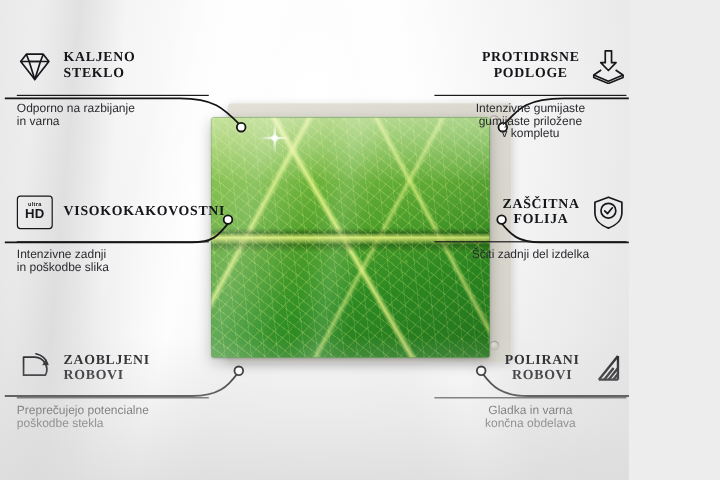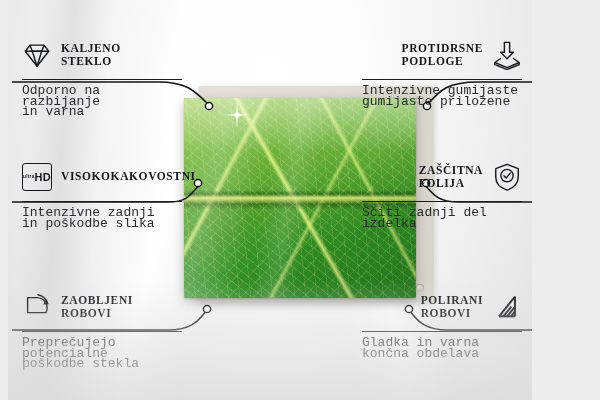--- a/index.html
+++ b/index.html
@@ -5,21 +5,20 @@
   html,body{margin:0;padding:0;}
   body{
     width:600px;height:400px;overflow:hidden;
     font-family:"Liberation Serif", serif;
     background:#ededed;
   }
   .stage{
     position:relative;width:524px;height:400px;overflow:hidden;
     background:
       radial-gradient(ellipse 60% 120% at 50% 20%, #ffffff 0%, #fbfbfb 32%, #f2f2f2 62%, #e8e8e8 88%, #e2e2e2 100%);
-    margin-left: 8px;
   }
   .stage:before{
     content:"";position:absolute;inset:0;
     background:
       linear-gradient(103deg, rgba(255,255,255,0) 24%, rgba(255,255,255,.85) 33%, rgba(255,255,255,0) 42%),
       linear-gradient(78deg, rgba(255,255,255,0) 58%, rgba(255,255,255,.75) 66%, rgba(255,255,255,0) 74%),
       linear-gradient(95deg, rgba(216,216,216,0) 6%, rgba(208,208,208,.5) 12%, rgba(216,216,216,0) 19%);
     pointer-events:none;
   }
   .stage:after{
@@ -104,38 +103,38 @@
     background:linear-gradient(to bottom, rgba(255,255,255,0), #ffffff 50%, rgba(255,255,255,0));}
   .sparkle-core{
     position:absolute;left:50%;top:50%;width:7px;height:7px;border-radius:50%;
     transform:translate(-50%,-50%);
     background:radial-gradient(circle,#fff 0 35%,rgba(255,255,255,0) 70%);
   }
 
   
   .feat{position:absolute;width:160px;}
   .feat.left{left:14px;text-align:left;}
-  .feat.right{right:10px;text-align:left;}
+  .feat.right{right:2px;text-align:center;}
   .feat .head{display:flex;align-items:center;gap:9px;min-height:38px;}
   .feat.right .head{flex-direction:row-reverse;}
   .feat .title{
     font-family:"Liberation Serif", serif;
     font-weight:bold;font-size:11.5px;line-height:13.5px;
     letter-spacing:.6px;color:#15161a;text-transform:uppercase;
   }
   .feat .rule{height:1px;background:#1a1a1a;margin-top:5px;}
   .feat .desc{
-    margin-top:6px;font-size:13px;line-height:10.6px;color:#2a2b2f;
-    font-family:Liberation Mono, monospace;
+    margin-top:6px;font-size:10px;line-height:10.6px;color:#2a2b2f;
+    font-family:Liberation Sans, sans-serif;
   }
   .ico{width:30px;height:30px;flex:0 0 30px;display:block;}
 
   .hdbox{
     width:28px;height:26px;flex:0 0 28px;border:1.4px solid #16171b;border-radius:3px;
-    display:flex;align-items:center;justify-content:center;line-height:1;
+    display:flex;flex-direction:column;align-items:center;justify-content:center;line-height:1;
   }
   .hdbox .u{font-size:4.6px;font-weight:bold;letter-spacing:.3px;color:#16171b;
     font-family:"Liberation Sans", sans-serif;}
   .hdbox .h{font-size:11px;font-weight:bold;letter-spacing:.2px;color:#16171b;
     font-family:"Liberation Sans", sans-serif;margin-top:.5px;}
 
   
   #f-glass{top:36px;}
   #f-print{top:158px;}
   #f-edges{top:288px;}
@@ -256,20 +255,21 @@
       </svg>
       <div class="title">
         <div>PROTIDRSNE</div>
         <div>PODLOGE</div>
       </div>
     </div>
     <div class="rule"></div>
     <div class="desc">
       <div>Intenzivne gumijaste</div>
       <div>gumijaste priložene</div>
+      <div>v kompletu</div>
     </div>
   </div>
 
   <div class="feat right" id="f-foil">
     <div class="head">
       <svg class="ico" viewBox="0 0 32 32">
         <g fill="none" stroke="#16171b" stroke-width="1.5" stroke-linejoin="round" stroke-linecap="round">
           <path d="M16,2.5 L28,7 V16 C28,23 22.5,27.8 16,30 C9.5,27.8 4,23 4,16 V7 Z"></path>
           <circle cx="16" cy="14.5" r="6.6"></circle>
           <path d="M12.7,14.6 L15.2,17.1 L19.5,11.9"></path>

